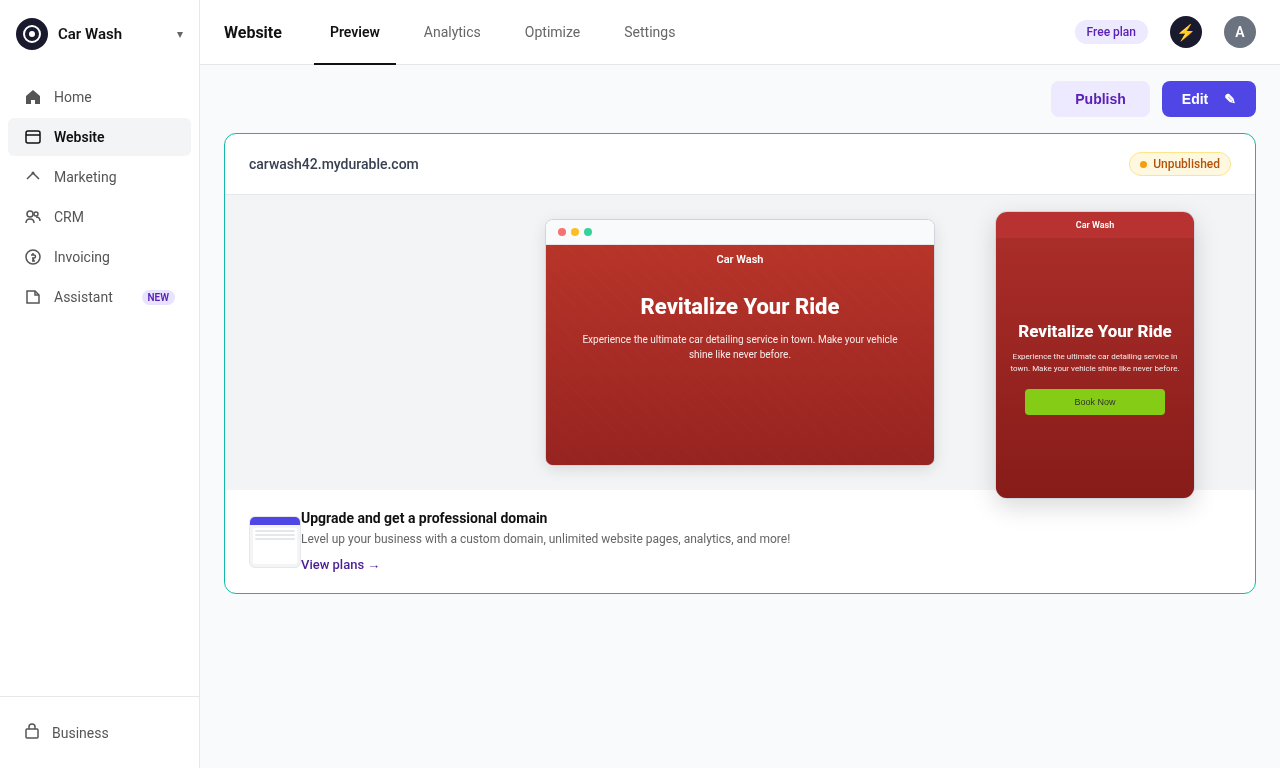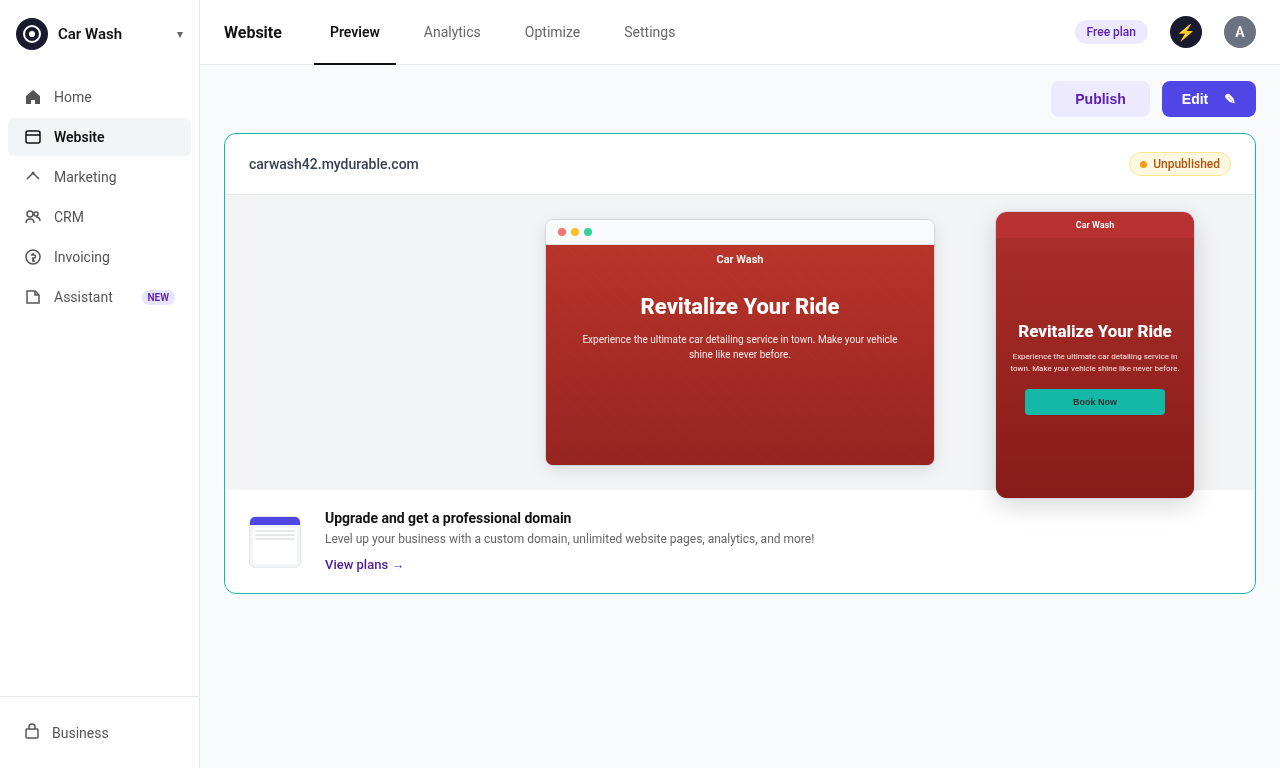--- a/index.html
+++ b/index.html
@@ -346,37 +346,37 @@
       line-height: 1.2;
       margin-bottom: 10px;
     }
     .mobile-hero-subtitle {
       font-size: 8px;
       line-height: 1.5;
       margin-bottom: 14px;
       opacity: 0.9;
     }
     .mobile-book-btn {
-      background: #14b8a6;
+      background: #84cc16;
       color: #333;
       border: none;
       padding: 8px 20px;
       border-radius: 4px;
       font-size: 9px;
-      font-weight: 700;
+      font-weight: 400;
       cursor: pointer;
       width: 80%;
     }
 
     
     .upgrade-section {
       padding: 20px 24px;
       display: flex;
       align-items: center;
-      gap: 24px;
+      gap: 0;
     }
     .upgrade-icon {
       width: 52px;
       height: 52px;
       flex-shrink: 0;
       background: #f3f4f6;
       border-radius: 6px;
       display: flex;
       flex-direction: column;
       overflow: hidden;

